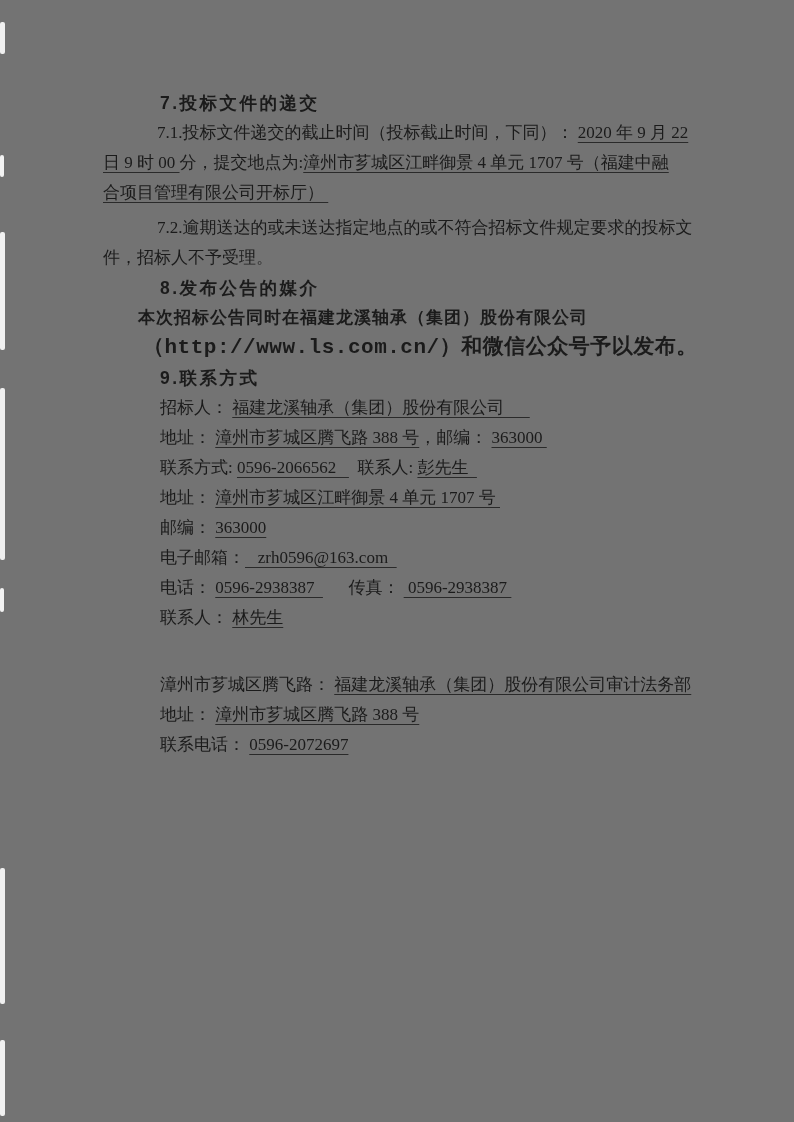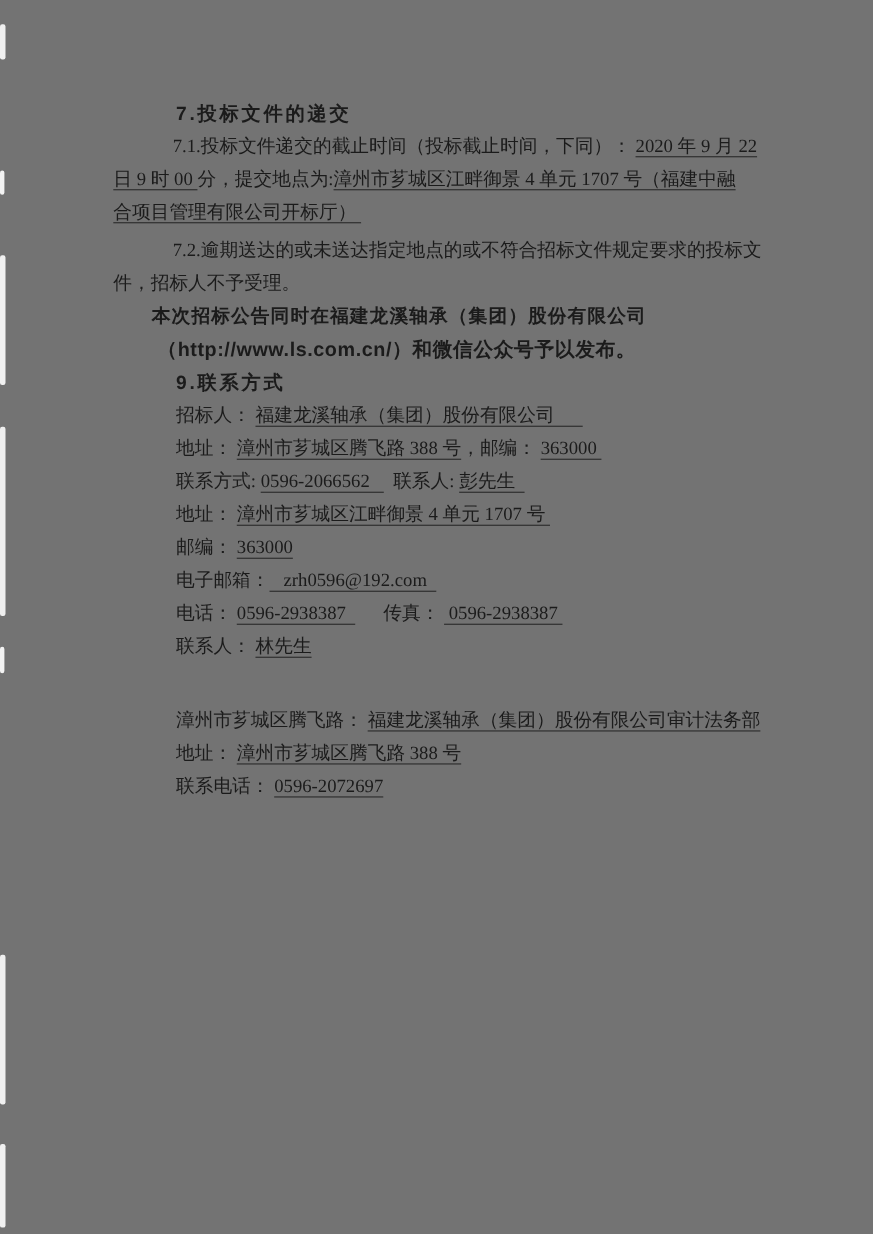--- a/index.html
+++ b/index.html
@@ -42,22 +42,22 @@
     padding-left: 35px;
     font-weight: 700;
     letter-spacing: 1px;
     font-family: "Liberation Sans", "DejaVu Sans", sans-serif;
     font-size: 17px;
   }
   .h3 {
     padding-left: 40px;
     font-weight: 700;
     letter-spacing: 0.5px;
-    font-family: Liberation Sans, sans-serif;
-    font-size: 18px;
+    font-family: Liberation Mono, monospace;
+    font-size: 21px;
   }
   
   .p-indent { padding-left: 54px; }
   
   .p { padding-left: 0; }
   
   .label { padding-left: 57px; }
   .gap-sm { margin-top: 5px; }
   .gap-md { margin-top: 18px; }
   .gap-lg { margin-top: 37px; }
@@ -95,28 +95,29 @@
   <div class="edge-mark" id="edge-6"></div>
   <div class="edge-mark" id="edge-7"></div>
 
   <div id="doc-body">
       <div class="line h"><span>7.投标文件的递交</span></div>
       <div class="line p-indent"><span>7.1.投标文件递交的截止时间（投标截止时间，下同）： </span><span class="u">2020 年 9 月 22</span></div>
       <div class="line p"><span class="u">日 9 时 00 </span><span>分，提交地点为:</span><span class="u">漳州市芗城区江畔御景 4 单元 1707 号（福建中融</span></div>
       <div class="line p"><span class="u">合项目管理有限公司开标厅） </span></div>
       <div class="line p-indent gap-sm"><span>7.2.逾期送达的或未送达指定地点的或不符合招标文件规定要求的投标文</span></div>
       <div class="line p"><span>件，招标人不予受理。</span></div>
+      <div class="line h"><span>8.发布公告的媒介</span></div>
       <div class="line h2"><span>本次招标公告同时在福建龙溪轴承（集团）股份有限公司</span></div>
       <div class="line h3"><span>（http://www.ls.com.cn/）和微信公众号予以发布。</span></div>
       <div class="line h"><span>9.联系方式</span></div>
       <div class="line label"><span>招标人： </span><span class="u">福建龙溪轴承（集团）股份有限公司      </span></div>
       <div class="line label"><span>地址： </span><span class="u">漳州市芗城区腾飞路 388 号</span><span>，邮编： </span><span class="u">363000 </span></div>
       <div class="line label"><span>联系方式: </span><span class="u">0596-2066562   </span><span>  联系人: </span><span class="u">彭先生  </span></div>
       <div class="line label"><span>地址： </span><span class="u">漳州市芗城区江畔御景 4 单元 1707 号 </span></div>
       <div class="line label"><span>邮编： </span><span class="u">363000</span></div>
-      <div class="line label"><span>电子邮箱：</span><span class="u">   zrh0596@192.com  </span></div>
+      <div class="line label"><span>电子邮箱：</span><span class="u">   zrh0596@163.com  </span></div>
       <div class="line label"><span>电话： </span><span class="u">0596-2938387  </span><span>      传真： </span><span class="u"> 0596-2938387 </span></div>
       <div class="line label"><span>联系人： </span><span class="u">林先生</span></div>
       <div class="line label gap-lg"><span>漳州市芗城区腾飞路： </span><span class="u">福建龙溪轴承（集团）股份有限公司审计法务部</span></div>
       <div class="line label"><span>地址： </span><span class="u">漳州市芗城区腾飞路 388 号</span></div>
       <div class="line label"><span>联系电话： </span><span class="u">0596-2072697</span></div>
     </div>
 </div>
 
 </body></html>

